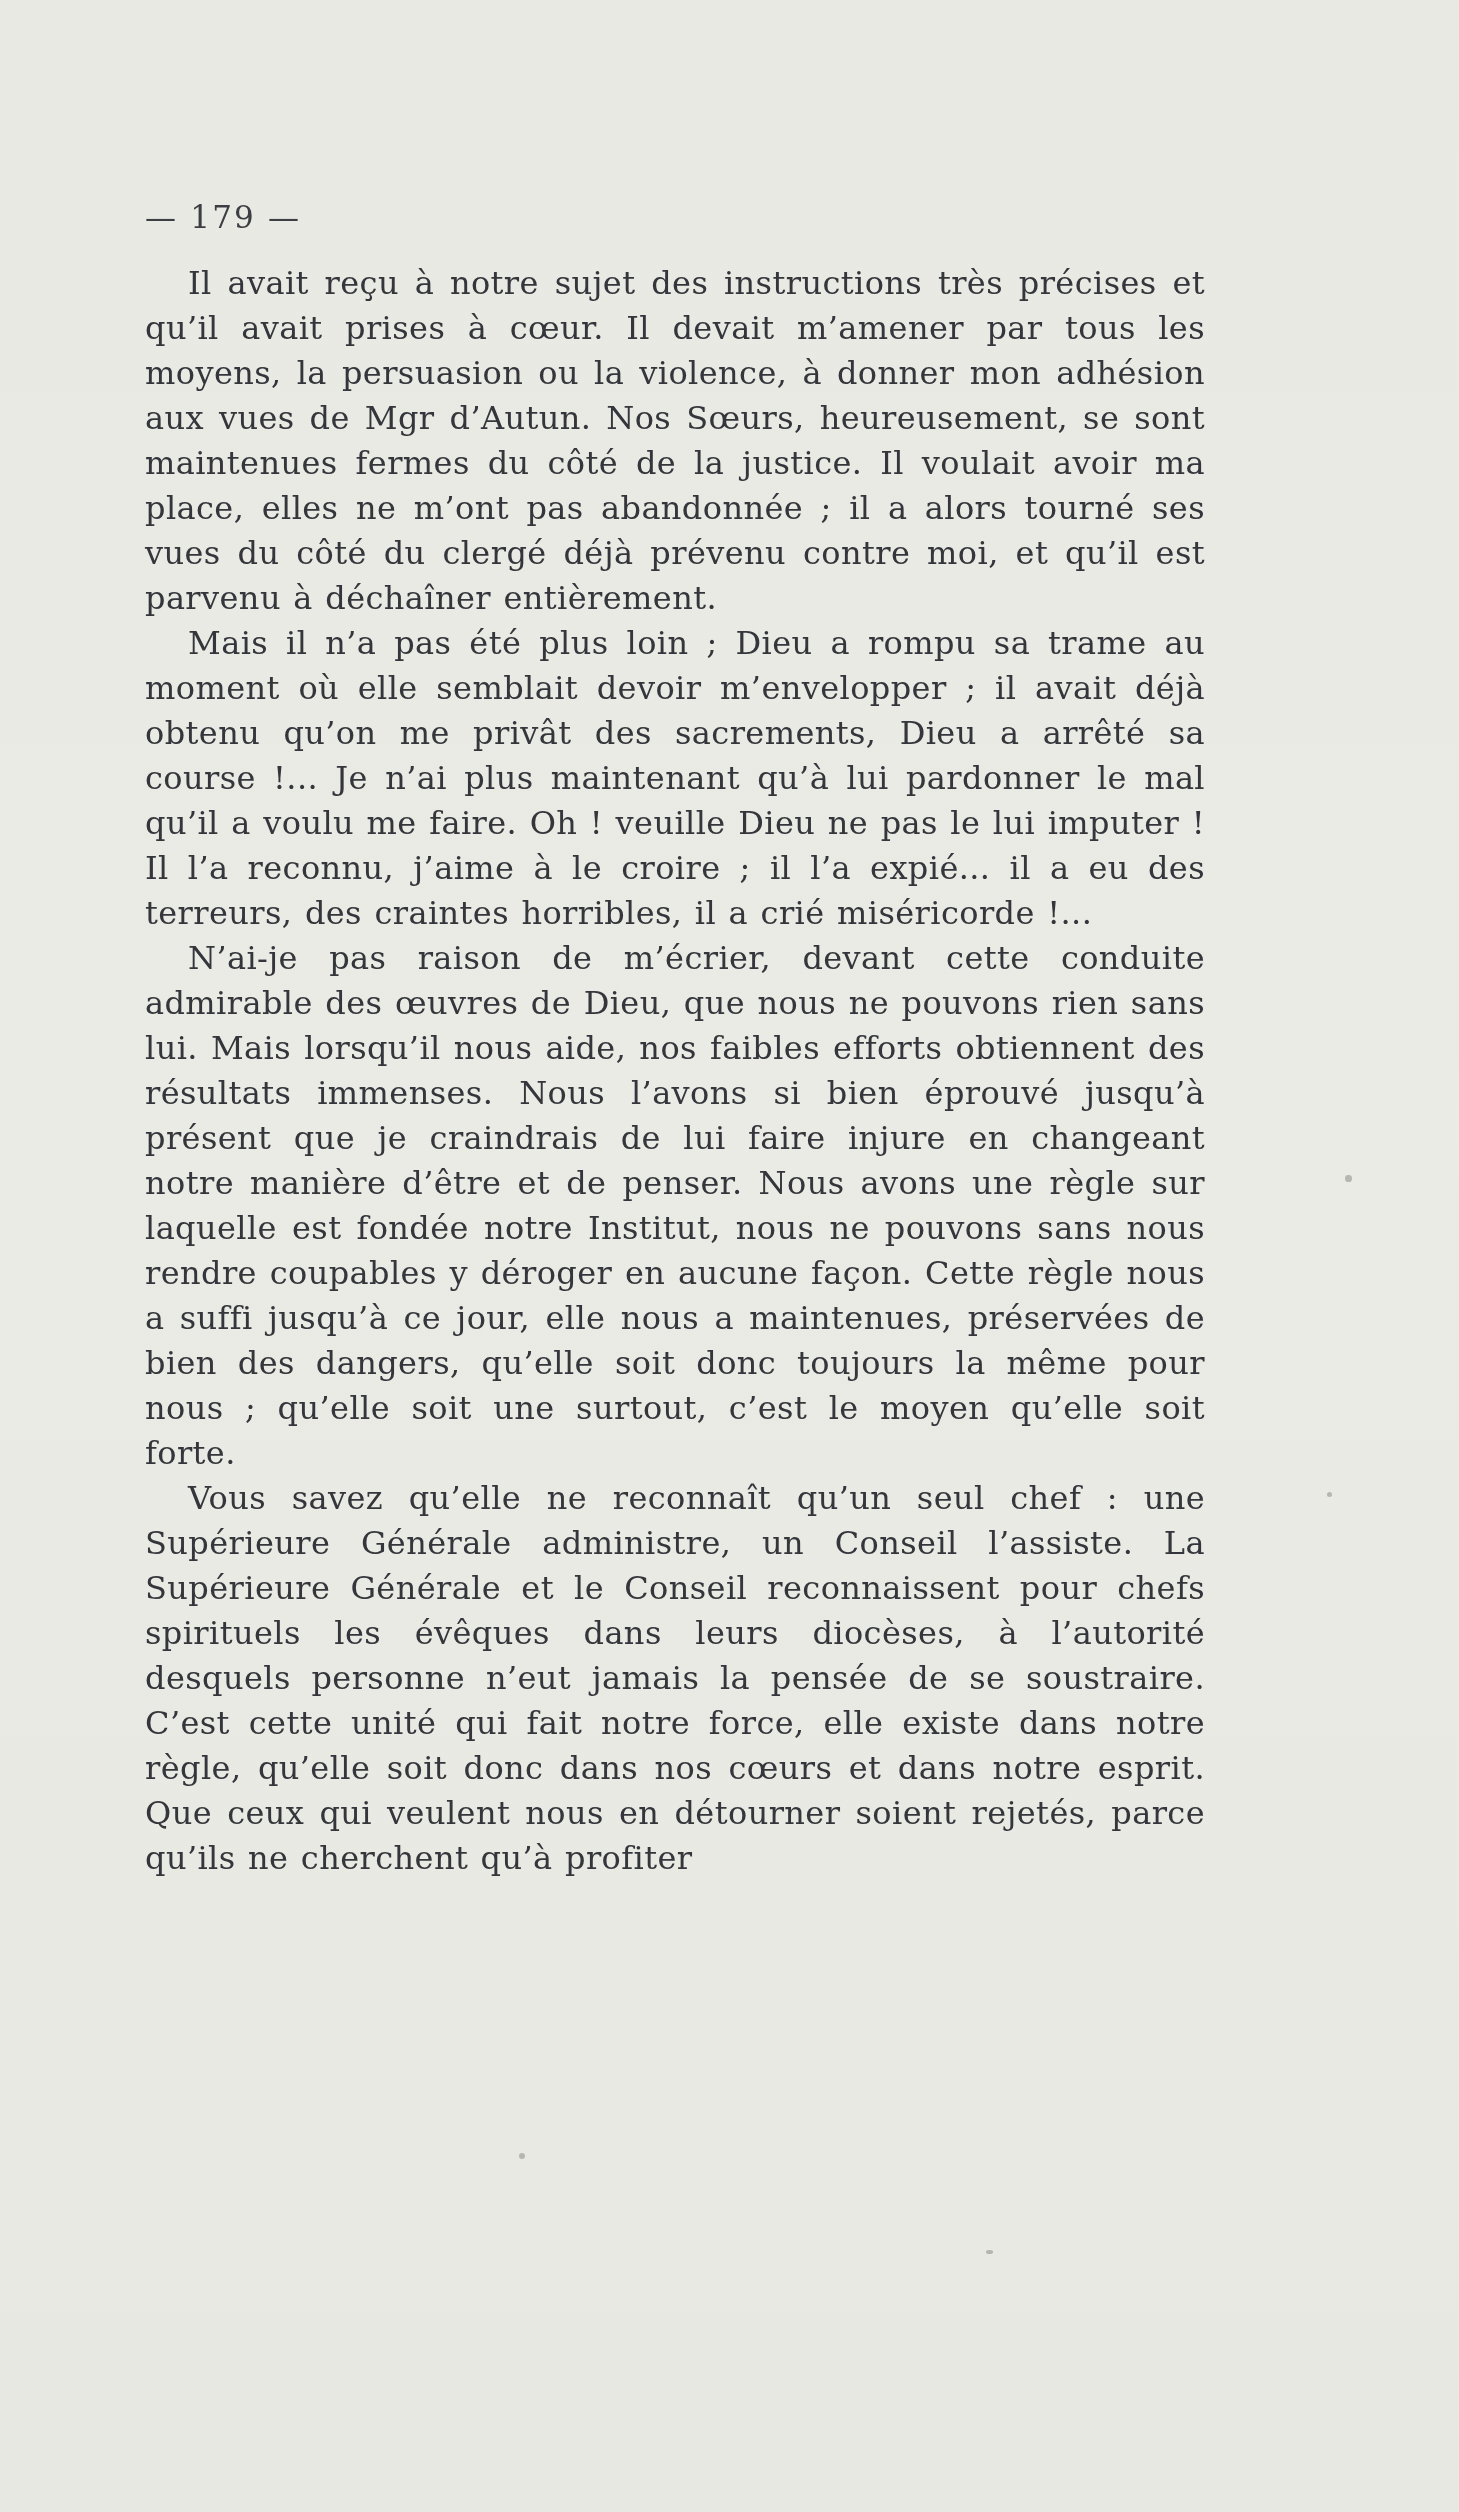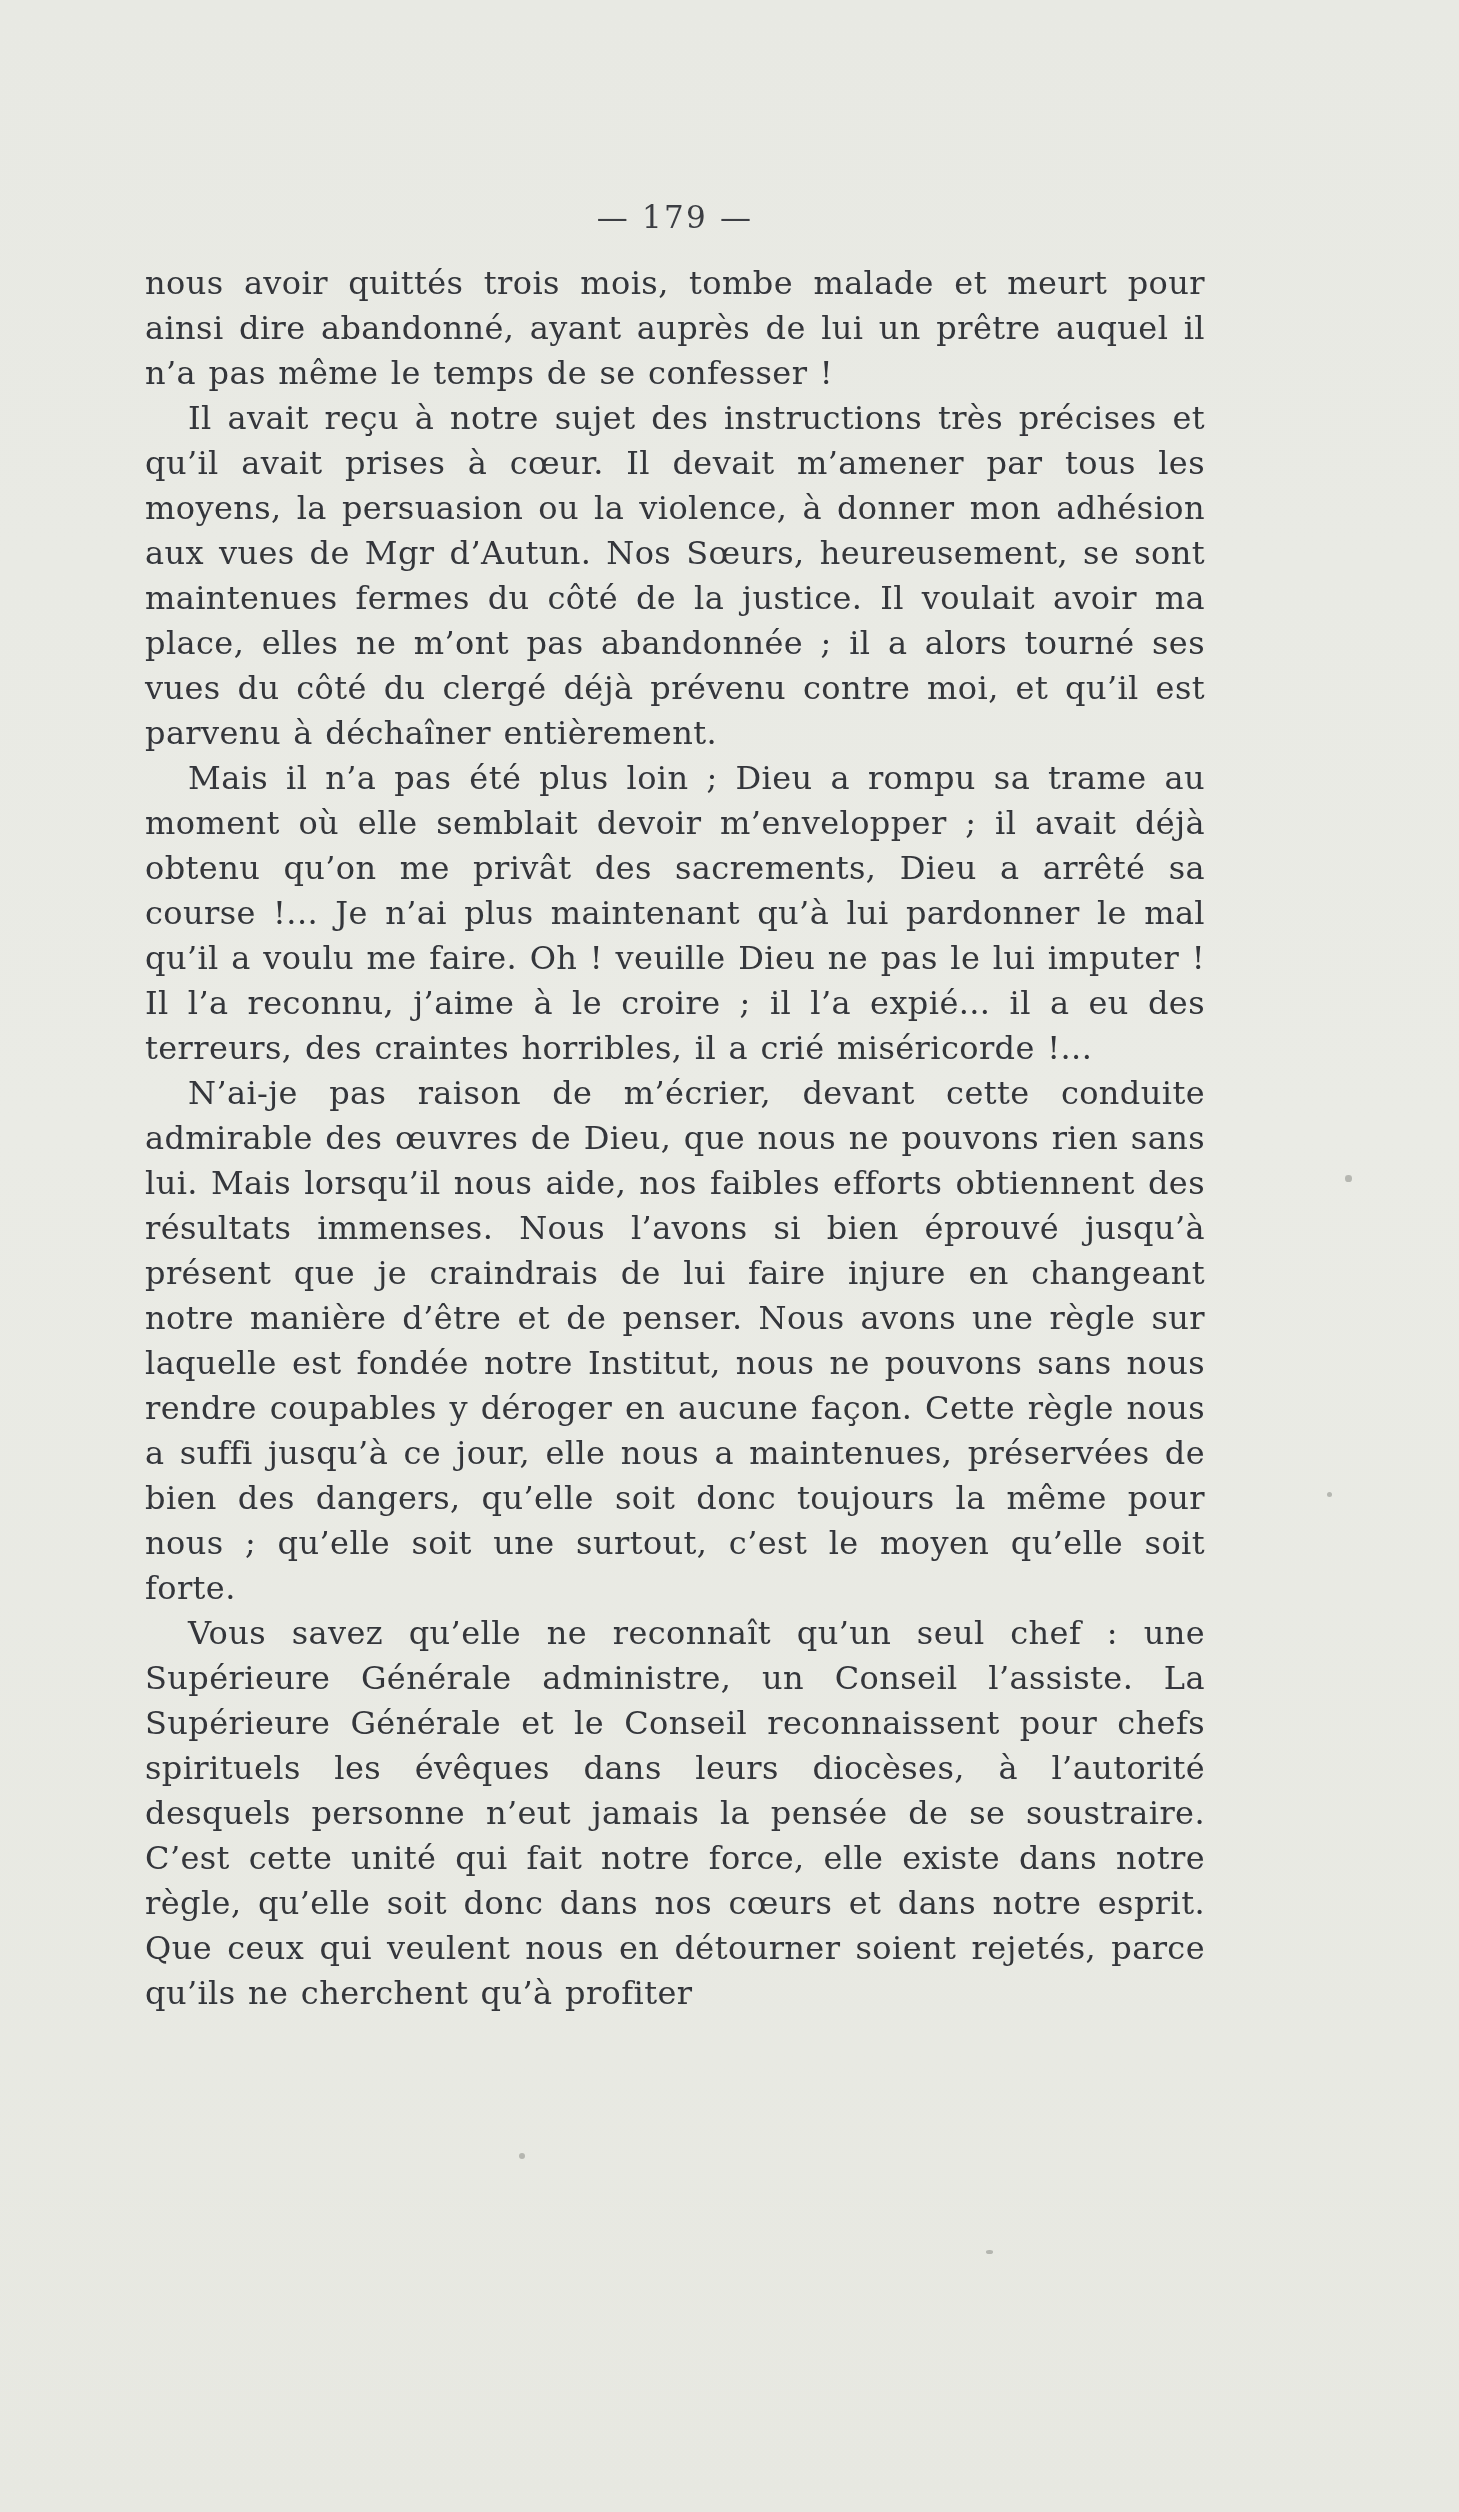--- a/index.html
+++ b/index.html
@@ -18,21 +18,21 @@
   }
   .page {
     position: absolute;
     inset: 0;
   }
   .page-number {
     position: absolute;
     top: 199px;
     left: 145px;
     width: 1060px;
-    text-align: center;
+    text-align: left;
     font-size: 31px;
     letter-spacing: 2.2px;
     color: #3c3e43;
   }
   .text-block {
     position: absolute;
     top: 261px;
     left: 145px;
     width: 1060px;
     font-size: 32px;
@@ -62,21 +62,20 @@
   .speck-4 { top: 2250px; left: 986px; width: 7.4px; height: 4.4px; border-radius: 40%; }
 </style>
 </head>
 <body>
 
 <main class="page">
 
   <div class="page-number">— 179 —</div>
 
   <section class="text-block">
-    <p>nous avoir quittés trois mois, tombe malade et meurt pour ainsi dire abandonné, ayant auprès de lui un prêtre auquel il n’a pas même le temps de se confesser !</p>
     <p class="indent">Il avait reçu à notre sujet des instructions très précises et qu’il avait prises à cœur. Il devait m’amener par tous les moyens, la persuasion ou la violence, à donner mon adhésion aux vues de Mgr d’Autun. Nos Sœurs, heureusement, se sont maintenues fermes du côté de la justice. Il voulait avoir ma place, elles ne m’ont pas abandonnée ; il a alors tourné ses vues du côté du clergé déjà prévenu contre moi, et qu’il est parvenu à déchaîner entièrement.</p>
     <p class="indent">Mais il n’a pas été plus loin ; Dieu a rompu sa trame au moment où elle semblait devoir m’envelopper ; il avait déjà obtenu qu’on me privât des sacrements, Dieu a arrêté sa course !... Je n’ai plus maintenant qu’à lui pardonner le mal qu’il a voulu me faire. Oh ! veuille Dieu ne pas le lui imputer ! Il l’a reconnu, j’aime à le croire ; il l’a expié... il a eu des terreurs, des craintes horribles, il a crié miséricorde !...</p>
     <p class="indent">N’ai-je pas raison de m’écrier, devant cette conduite admirable des œuvres de Dieu, que nous ne pouvons rien sans lui. Mais lorsqu’il nous aide, nos faibles efforts obtiennent des résultats immenses. Nous l’avons si bien éprouvé jusqu’à présent que je craindrais de lui faire injure en changeant notre manière d’être et de penser. Nous avons une règle sur laquelle est fondée notre Institut, nous ne pouvons sans nous rendre coupables y déroger en aucune façon. Cette règle nous a suffi jusqu’à ce jour, elle nous a maintenues, préservées de bien des dangers, qu’elle soit donc toujours la même pour nous ; qu’elle soit une surtout, c’est le moyen qu’elle soit forte.</p>
     <p class="indent">Vous savez qu’elle ne reconnaît qu’un seul chef : une Supérieure Générale administre, un Conseil l’assiste. La Supérieure Générale et le Conseil reconnaissent pour chefs spirituels les évêques dans leurs diocèses, à l’autorité desquels personne n’eut jamais la pensée de se soustraire. C’est cette unité qui fait notre force, elle existe dans notre règle, qu’elle soit donc dans nos cœurs et dans notre esprit. Que ceux qui veulent nous en détourner soient rejetés, parce qu’ils ne cherchent qu’à profiter</p>
   </section>
 
   <span class="speck speck-1"></span>
   <span class="speck speck-2"></span>
   <span class="speck speck-3"></span>
   <span class="speck speck-4"></span>

